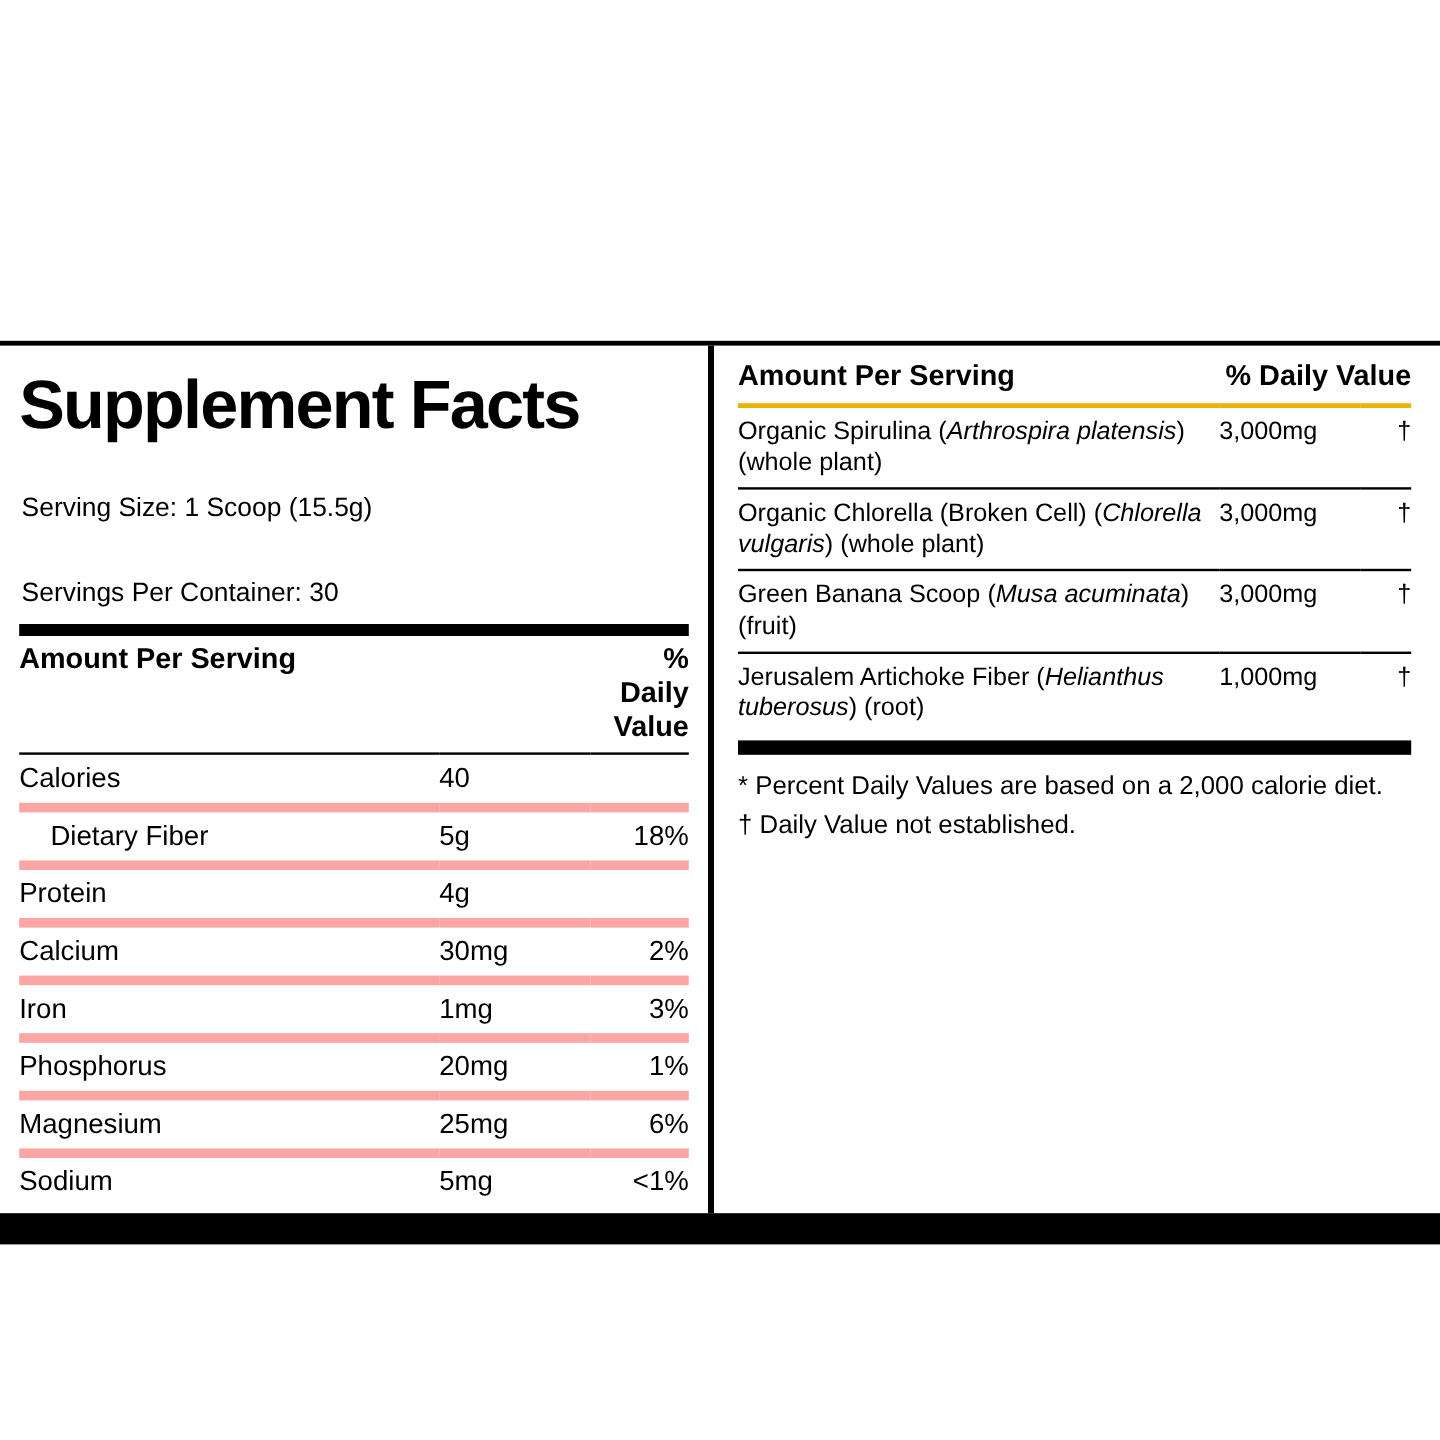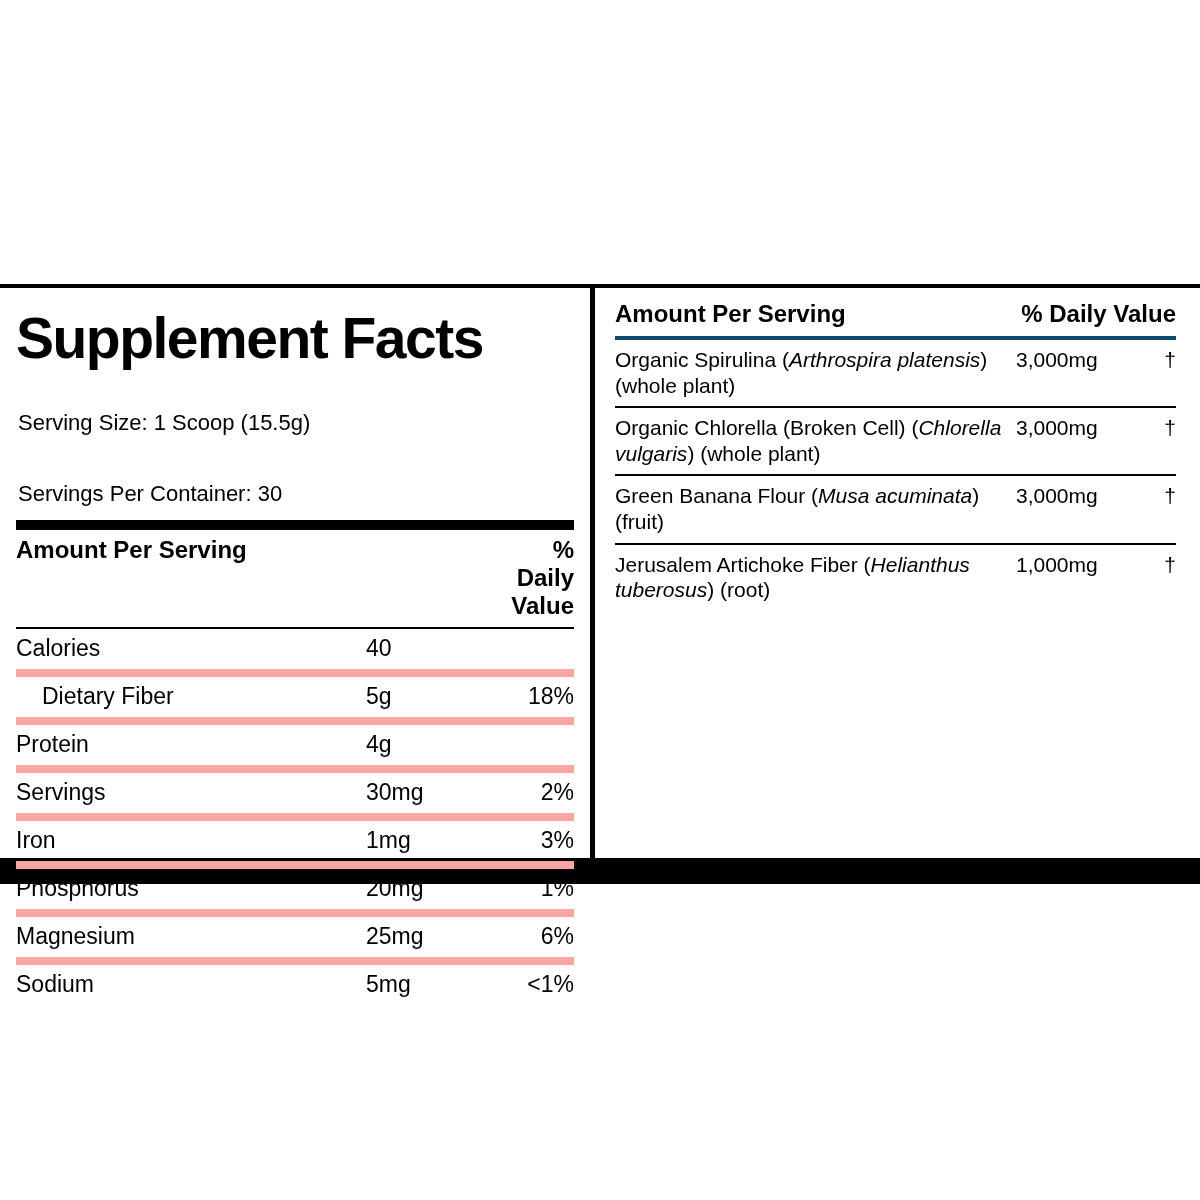--- a/index.html
+++ b/index.html
@@ -14,21 +14,21 @@
     color: #000000;
     position: relative;
     overflow: hidden;
   }
 
   #panel {
     position: absolute;
     left: 0px;
     top: 284px;
     width: 1200px;
-    height: 600px;
+    height: 753px;
     background: #ffffff;
     border-top: 4px solid #000000;
     border-bottom: 26px solid #000000;
     box-sizing: border-box;
   }
 
   #inner {
     position: absolute;
     left: 0;
     top: 0;
@@ -106,21 +106,21 @@
     display: flex;
     justify-content: space-between;
     font-weight: bold;
     font-size: 24px;
     padding-bottom: 8px;
   }
   table.ing {
     width: 100%;
     border-collapse: collapse;
     font-size: 21px;
-    border-top: 4px solid #0c4a6e;
+    border-top: 4px solid #eab308;
   }
   table.ing td {
     padding: 7px 0 8px 0;
     vertical-align: top;
     border-bottom: 2px solid #000000;
     line-height: 1.22;
   }
   table.ing tr:last-child td { border-bottom: none; }
   .i-name { text-align: left; padding-right: 10px; }
   .i-amt  { text-align: left; width: 118px; }
@@ -165,21 +165,21 @@
           <td class="c-name indent">Dietary Fiber</td>
           <td class="c-amt">5g</td>
           <td class="c-dv">18%</td>
         </tr>
         <tr>
           <td class="c-name">Protein</td>
           <td class="c-amt">4g</td>
           <td class="c-dv"></td>
         </tr>
         <tr>
-          <td class="c-name">Servings</td>
+          <td class="c-name">Calcium</td>
           <td class="c-amt">30mg</td>
           <td class="c-dv">2%</td>
         </tr>
         <tr>
           <td class="c-name">Iron</td>
           <td class="c-amt">1mg</td>
           <td class="c-dv">3%</td>
         </tr>
         <tr>
           <td class="c-name">Phosphorus</td>
@@ -212,28 +212,32 @@
           <td class="i-name"><span>Organic Spirulina (</span><i>Arthrospira platensis</i><span>) (whole plant)</span></td>
           <td class="i-amt">3,000mg</td>
           <td class="i-dv">†</td>
         </tr>
         <tr>
           <td class="i-name"><span>Organic Chlorella (Broken Cell) (</span><i>Chlorella vulgaris</i><span>) (whole plant)</span></td>
           <td class="i-amt">3,000mg</td>
           <td class="i-dv">†</td>
         </tr>
         <tr>
-          <td class="i-name"><span>Green Banana Flour (</span><i>Musa acuminata</i><span>) (fruit)</span></td>
+          <td class="i-name"><span>Green Banana Scoop (</span><i>Musa acuminata</i><span>) (fruit)</span></td>
           <td class="i-amt">3,000mg</td>
           <td class="i-dv">†</td>
         </tr>
         <tr>
           <td class="i-name"><span>Jerusalem Artichoke Fiber (</span><i>Helianthus tuberosus</i><span>) (root)</span></td>
           <td class="i-amt">1,000mg</td>
           <td class="i-dv">†</td>
         </tr>
       </tbody>
         </table>
 
+      <div class="footnotes">
+        <div>* Percent Daily Values are based on a 2,000 calorie diet.</div>
+        <div>† Daily Value not established.</div>
+      </div>
     </div>
 
   </div>
 </div>
 
 </body></html>

